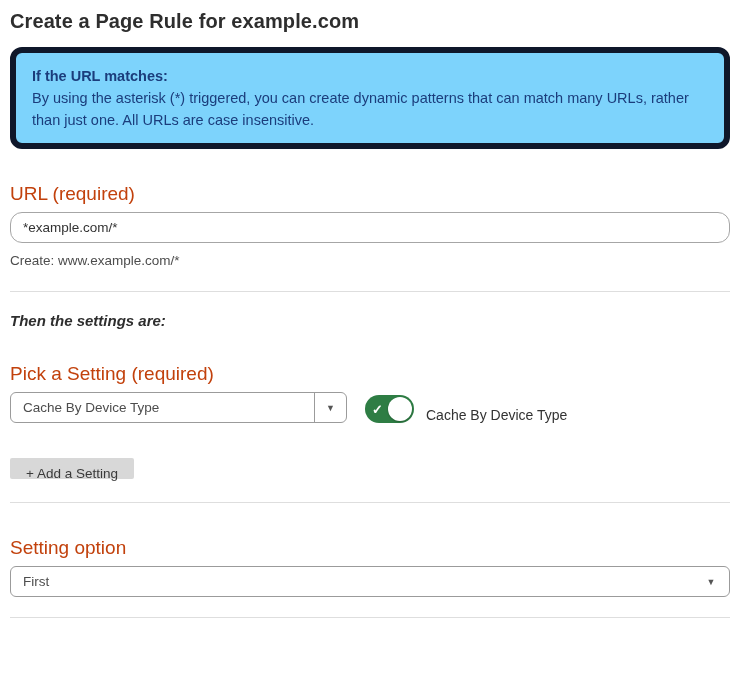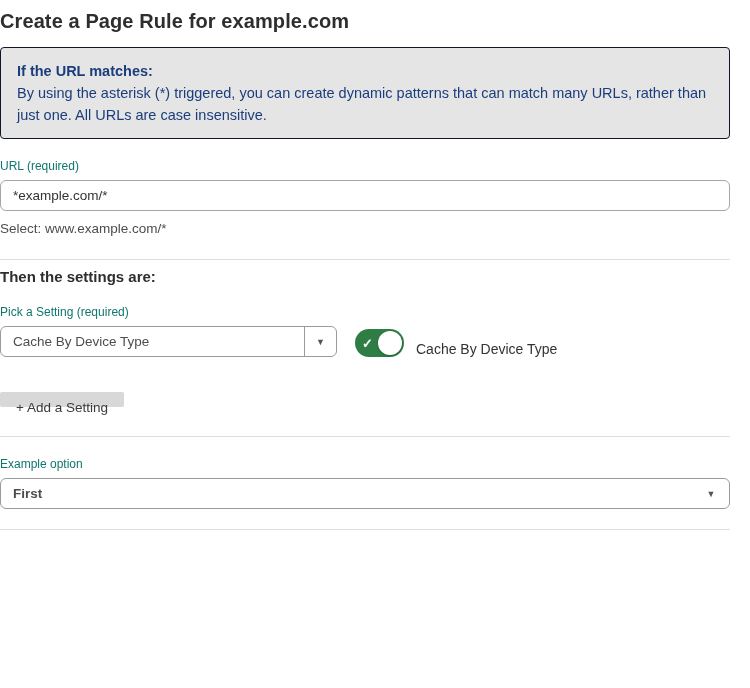--- a/index.html
+++ b/index.html
@@ -4,57 +4,57 @@
 <style>
   * { box-sizing: border-box; margin: 0; padding: 0; }
   html, body { background: #ffffff; }
   body {
     font-family: "Liberation Sans", sans-serif;
     color: #333;
     width: 750px;
     height: 688px;
     overflow: hidden;
   }
-  .page { padding: 10px 20px 0 0; }
+  .page { padding: 10px 20px 0 10px; }
 
   .page-title {
     font-size: 20px;
     font-weight: bold;
     color: #2e2e2e;
     letter-spacing: 0.1px;
     margin-bottom: 14px;
   }
 
   .info-box {
-    background: #e5e5e5;
-    border: 1px solid #0f172a;
-    border-radius: 4px;
+    background: #7dd3fc;
+    border: 6px solid #0f172a;
+    border-radius: 12px;
     padding: 12px 16px;
     font-size: 14.5px;
     line-height: 22px;
     color: #1b3d7c;
   }
   .info-heading { font-weight: bold; }
   .info-body { }
   .info-link { color: #2c64cb; text-decoration: underline; cursor: pointer; }
   .info-link-suffix { color: #1b3d7c; }
 
   .field-label {
     display: block;
-    font-size: 12px;
-    color: #0f766e;
-    margin-top: 20px;
+    font-size: 19px;
+    color: #c2410c;
+    margin-top: 34px;
   }
   .text-input {
     display: block;
     width: 100%;
     height: 31px;
     margin-top: 7px;
     border: 1px solid #a6a6a6;
-    border-radius: 6px;
+    border-radius: 12px;
     padding: 0 12px;
     font-size: 13.5px;
     font-family: "Liberation Sans", sans-serif;
     color: #333;
     background: #fff;
     outline: none;
   }
   .helper-text {
     font-size: 13.5px;
     color: #4d4d4d;
@@ -65,21 +65,22 @@
   .divider {
     border: none;
     border-top: 1px solid #dedede;
     margin-top: 20px;
   }
 
   .section-heading {
     font-size: 15px;
     font-weight: bold;
     color: #2e2e2e;
-    margin-top: 8px;
+    margin-top: 20px;
+    font-style: italic;
   }
 
   .setting-row {
     display: flex;
     align-items: flex-end;
     margin-top: 7px;
   }
   .combo {
     display: flex;
     align-items: center;
@@ -142,50 +143,50 @@
     box-shadow: 0 1px 2px rgba(0,0,0,0.25);
   }
   .toggle-label {
     margin-left: 12px;
     font-size: 14px;
     color: #333;
   }
 
   .btn {
     display: inline-block;
-    height: 15px;
+    height: 21px;
     padding: 0 16px;
     border: none;
     border-radius: 2px;
     font-family: "Liberation Sans", sans-serif;
     font-size: 13.5px;
     cursor: pointer;
     line-height: 31px;
   }
   .btn-gray { background: #d8d8d8; color: #3a3a3a; }
   .add-setting-btn { margin-top: 35px; }
 
-  .order-combo { width: 100%; margin-top: 7px; font-weight: bold; }
+  .order-combo { width: 100%; margin-top: 7px; }
   .order-combo .combo-arrow { width: 36px; }
 </style>
 </head>
 <body>
 
 <div class="page">
 
   <h1 class="page-title">Create a Page Rule for example.com</h1>
 
   <div class="info-box">
     <div class="info-heading">If the URL matches:</div>
     <div class="info-body">By using the asterisk (*) triggered, you can create dynamic patterns that can match many URLs, rather than just one. All URLs are case insensitive.</div>
   </div>
 
   <label class="field-label">URL (required)</label>
   <input class="text-input" type="text" value="*example.com/*" style="">
-  <div class="helper-text">Select: www.example.com/*</div>
+  <div class="helper-text">Create: www.example.com/*</div>
 
   <hr class="divider">
 
   <h2 class="section-heading">Then the settings are:</h2>
 
   <label class="field-label">Pick a Setting (required)</label>
 
   <div class="setting-row">
     <div class="combo setting-combo">
       <span class="combo-value">Cache By Device Type</span>
@@ -197,21 +198,21 @@
       <span class="toggle-knob"></span>
     </div>
     <span class="toggle-label">Cache By Device Type</span>
   </div>
 
   <button class="btn btn-gray add-setting-btn">+ Add a Setting</button>
 
   <hr class="divider">
 
 
-  <label class="field-label">Example option</label>
+  <label class="field-label">Setting option</label>
 
   <div class="combo order-combo">
     <span class="combo-value">First</span>
     <span class="combo-arrow">▼</span>
   </div>
 
 
   <hr class="divider">
 
   

